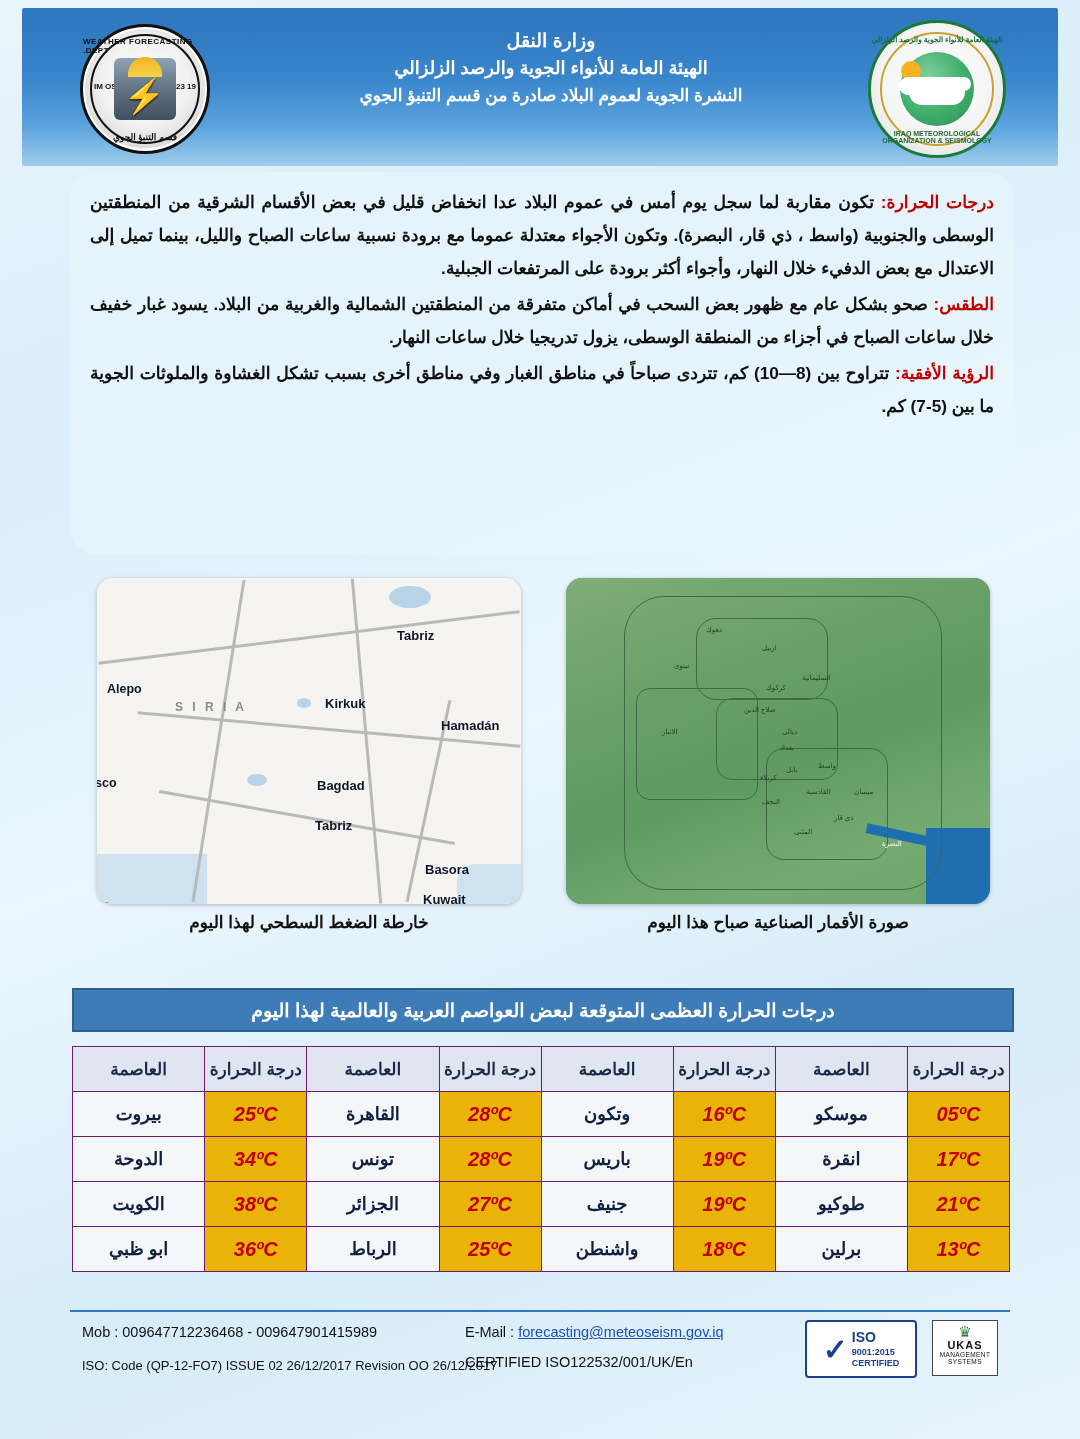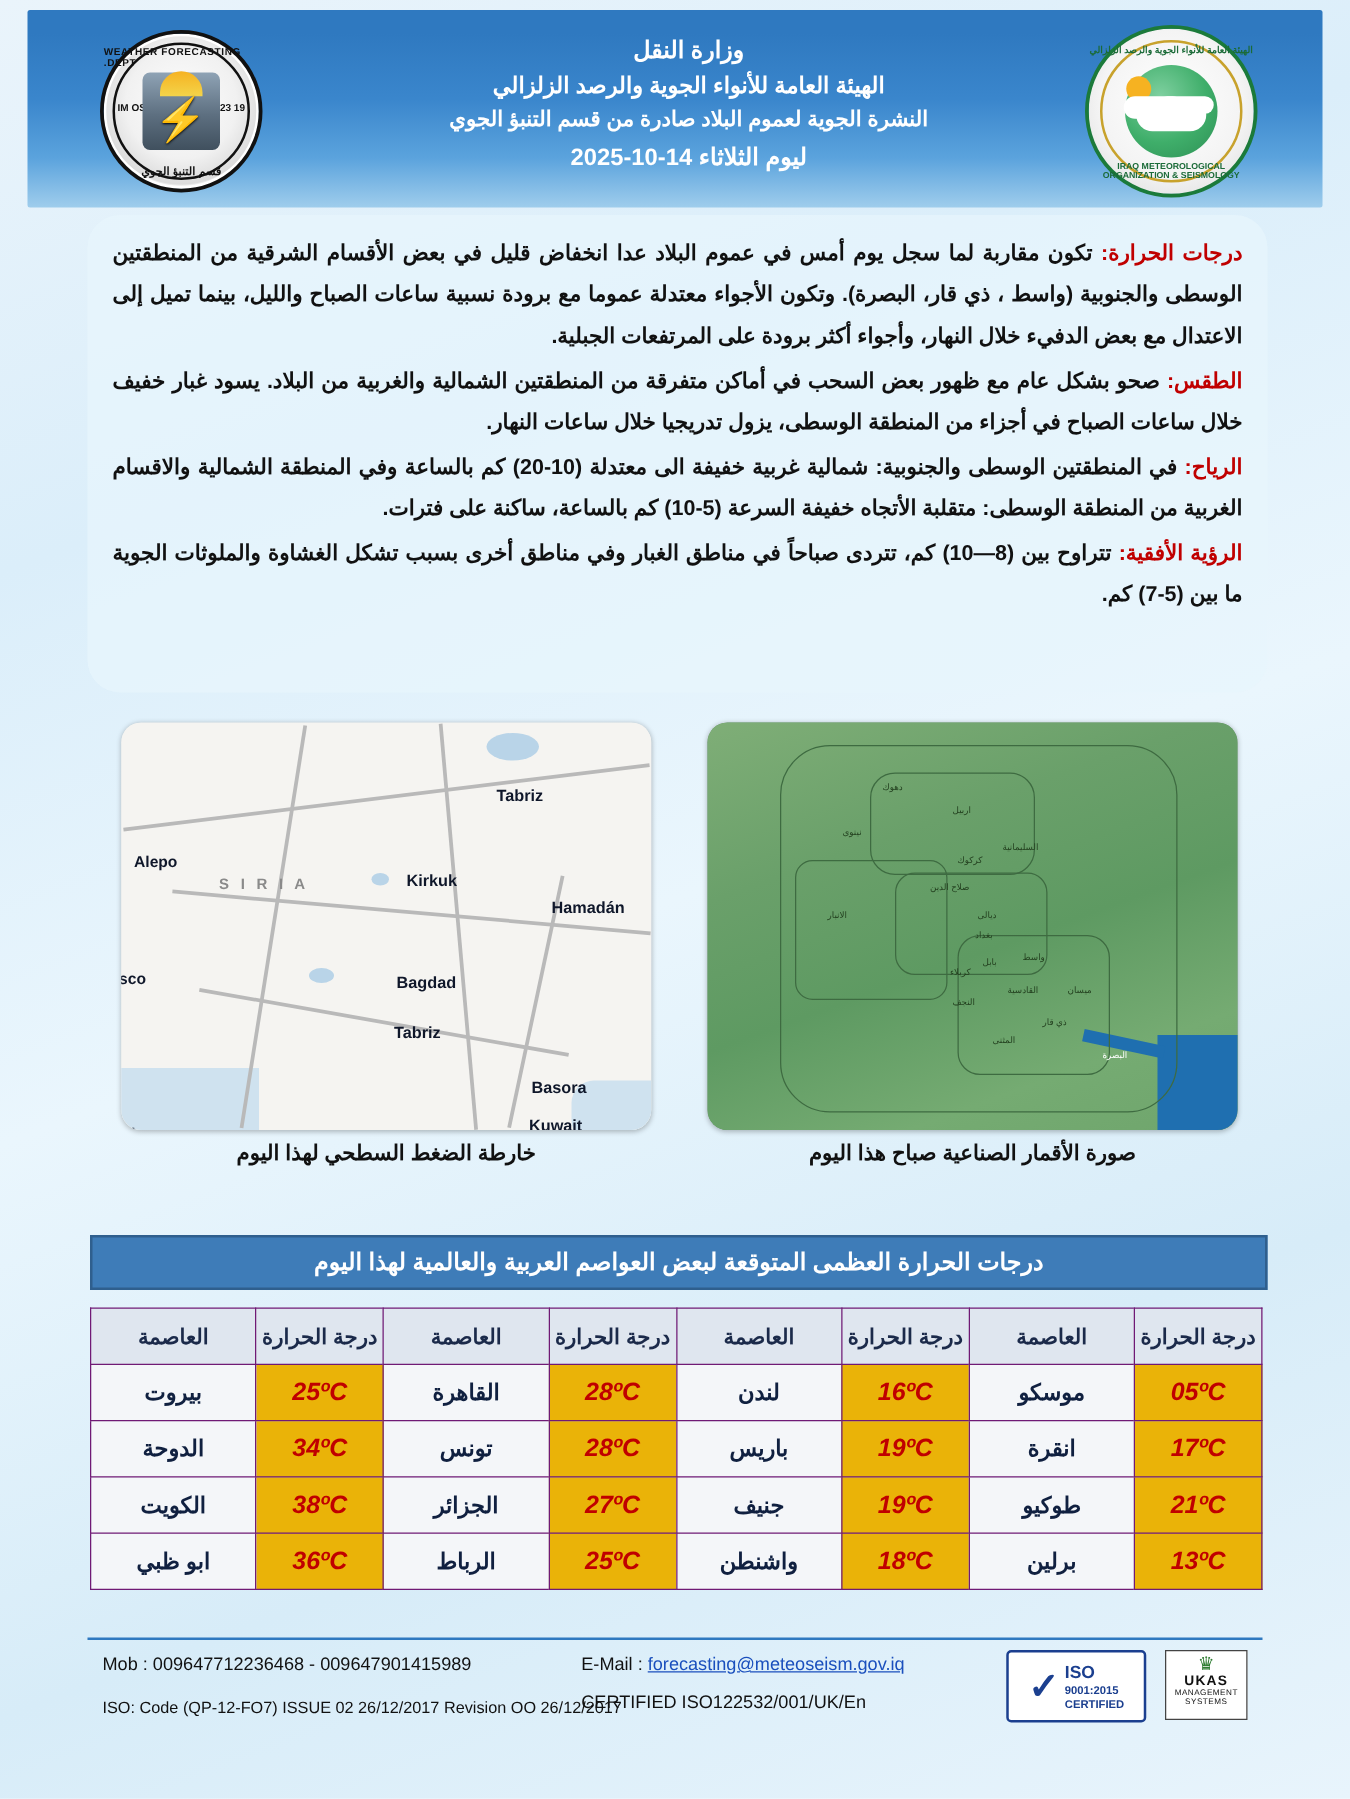--- a/index.html
+++ b/index.html
@@ -193,42 +193,38 @@
       <div class="inner"></div>
       <div class="sun"></div>
       <div class="bolt">⚡</div>
       <div class="txt-bottom">قسم التنبؤ الجوي</div>
     </div>
 
     <div class="header-title">
       <div>وزارة النقل</div>
       <div>الهيئة العامة للأنواء الجوية والرصد الزلزالي</div>
       <div>النشرة الجوية لعموم البلاد صادرة من قسم التنبؤ الجوي</div>
-      <div>ليوم الثلاثاء 14-10-2025</div>
     </div>
 
     <div class="logo-right">
       <div class="ring2"></div>
       <div class="arc-top">الهيئة العامة للأنواء الجوية والرصد الزلزالي</div>
       <div class="globe"></div>
       <div class="sun2"></div>
       <div class="cloud"></div>
       <div class="arc-bottom">IRAQ METEOROLOGICAL ORGANIZATION &amp; SEISMOLOGY</div>
     </div>
   </div>
 
   <div class="body-panel">
     <p class="para">
       <span class="lbl">درجات الحرارة:</span><span> تكون مقاربة لما سجل يوم أمس في عموم البلاد عدا انخفاض قليل في بعض الأقسام الشرقية من المنطقتين الوسطى والجنوبية (واسط ، ذي قار، البصرة). وتكون الأجواء معتدلة عموما مع برودة نسبية ساعات الصباح والليل، بينما تميل إلى الاعتدال مع بعض الدفيء خلال النهار، وأجواء أكثر برودة على المرتفعات الجبلية.</span>
     </p>
     <p class="para">
       <span class="lbl">الطقس:</span><span> صحو بشكل عام مع ظهور بعض السحب في أماكن متفرقة من المنطقتين الشمالية والغربية من البلاد. يسود غبار خفيف خلال ساعات الصباح في أجزاء من المنطقة الوسطى، يزول تدريجيا خلال ساعات النهار.</span>
-    </p>
-    <p class="para">
-      <span class="lbl">الرياح:</span><span> في المنطقتين الوسطى والجنوبية: شمالية غربية خفيفة الى معتدلة (10-20) كم بالساعة وفي المنطقة الشمالية والاقسام الغربية من المنطقة الوسطى: متقلبة الأتجاه خفيفة السرعة (5-10) كم بالساعة، ساكنة على فترات.</span>
     </p>
     <p class="para">
       <span class="lbl">الرؤية الأفقية:</span><span> تتراوح بين (8—10) كم، تتردى صباحاً في مناطق الغبار وفي مناطق أخرى بسبب تشكل الغشاوة والملوثات الجوية ما بين (5-7) كم.</span>
     </p>
   </div>
 
   <div class="map-wrap">
 
     <div class="map-card map-left">
       <div class="pm-bg"></div>
@@ -314,21 +310,21 @@
         <th>العاصمة</th>
         <th>درجة الحرارة</th>
         <th>العاصمة</th>
       </tr>
     </thead>
     <tbody>
       <tr>
         <td class="temp">05ºC</td>
         <td class="city">موسكو</td>
         <td class="temp">16ºC</td>
-        <td class="city">لندن</td>
+        <td class="city">وتكون</td>
         <td class="temp">28ºC</td>
         <td class="city">القاهرة</td>
         <td class="temp">25ºC</td>
         <td class="city">بيروت</td>
       </tr>
       <tr>
         <td class="temp">17ºC</td>
         <td class="city">انقرة</td>
         <td class="temp">19ºC</td>
         <td class="city">باريس</td>

